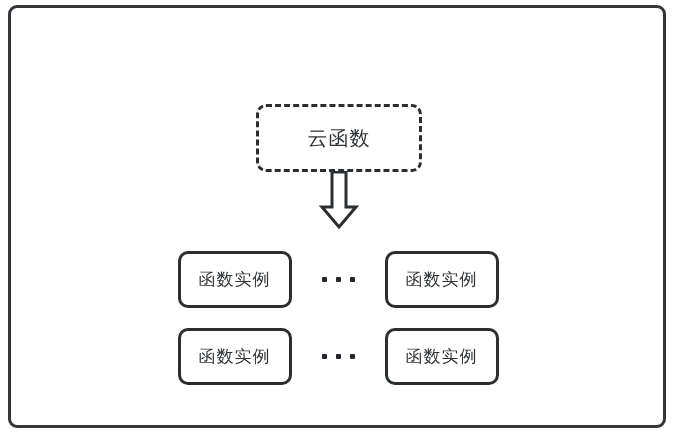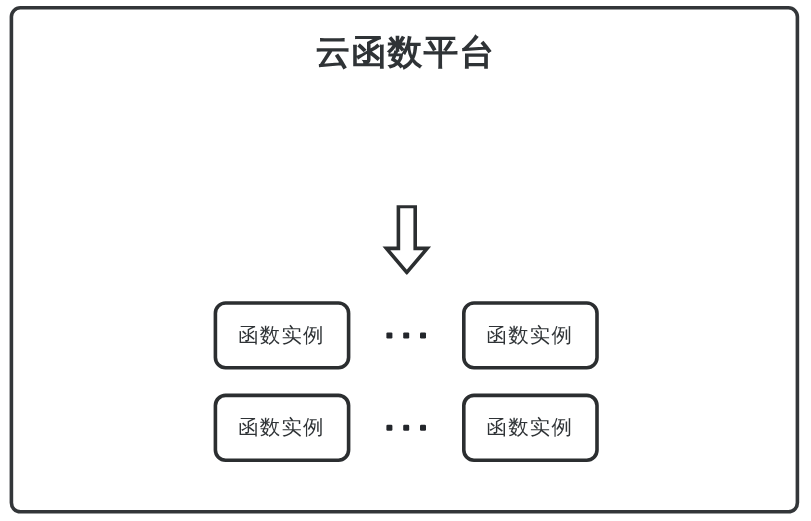--- a/index.html
+++ b/index.html
@@ -124,22 +124,24 @@
     user-select: none;
   }
 </style>
 </head>
 <body>
 
 <div id="canvas">
 
   <div class="platform-frame"></div>
 
-  <div class="platform-title">云函数平台</div>
 
+  <div class="function-box">
+    <span class="function-box-label">云函数</span>
+  </div>
 
   <div class="block-arrow">
     <svg width="46" height="58" viewBox="0 0 46 58" xmlns="http://www.w3.org/2000/svg">
       <polygon points="16,1 30,1 30,36 40,36 23,56 6,36 16,36" fill="#ffffff" stroke="#2b2e30" stroke-width="3" stroke-linejoin="miter"></polygon>
     </svg>
   </div>
 
   <div class="instance-row row-1">
     <div class="instance-box">
       <span class="instance-box-label">函数实例</span>

